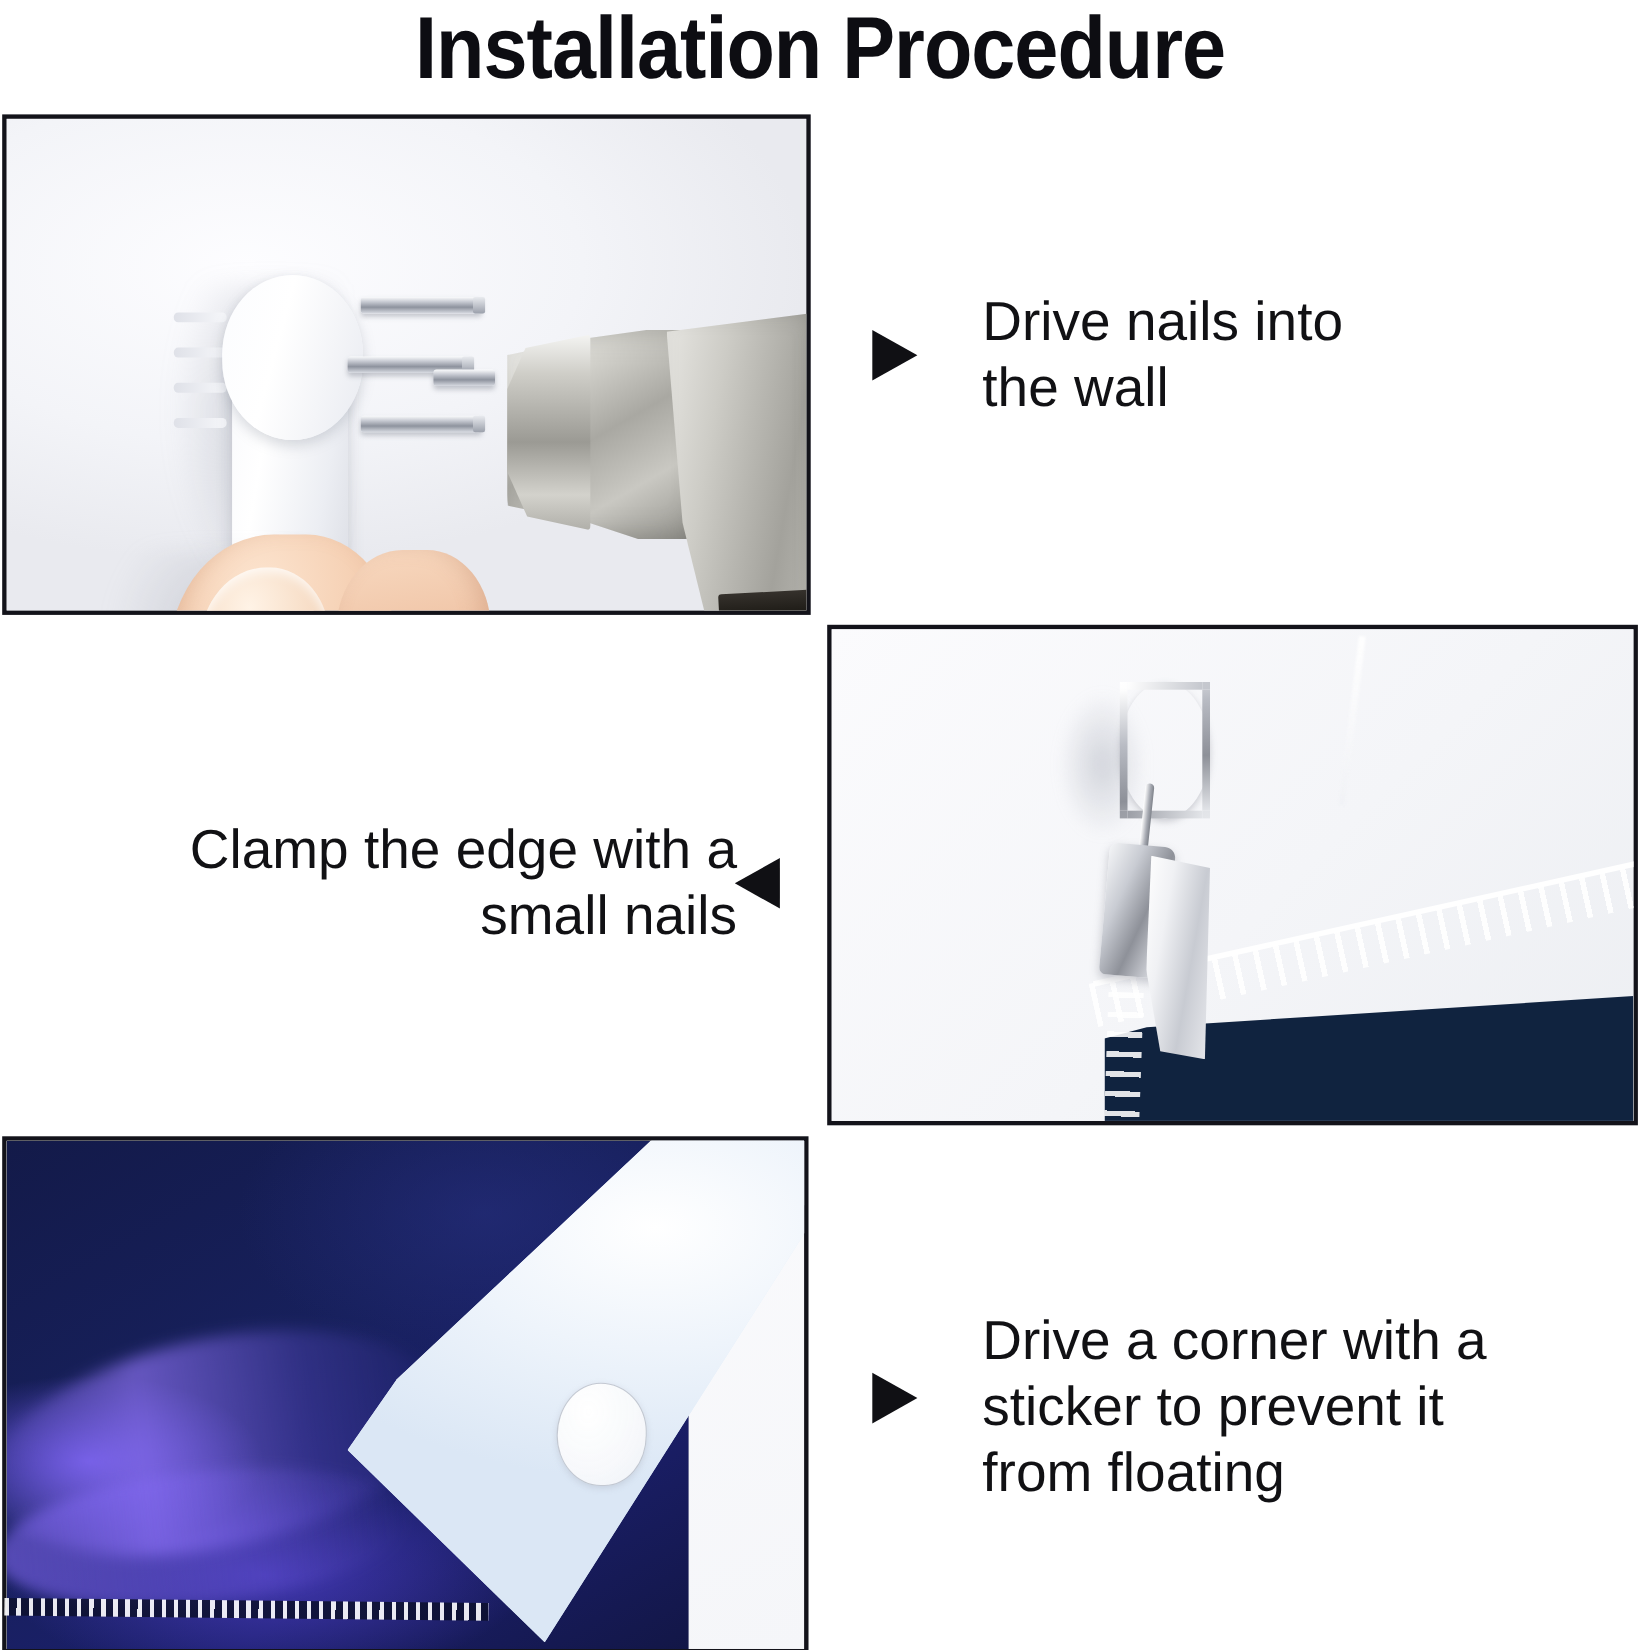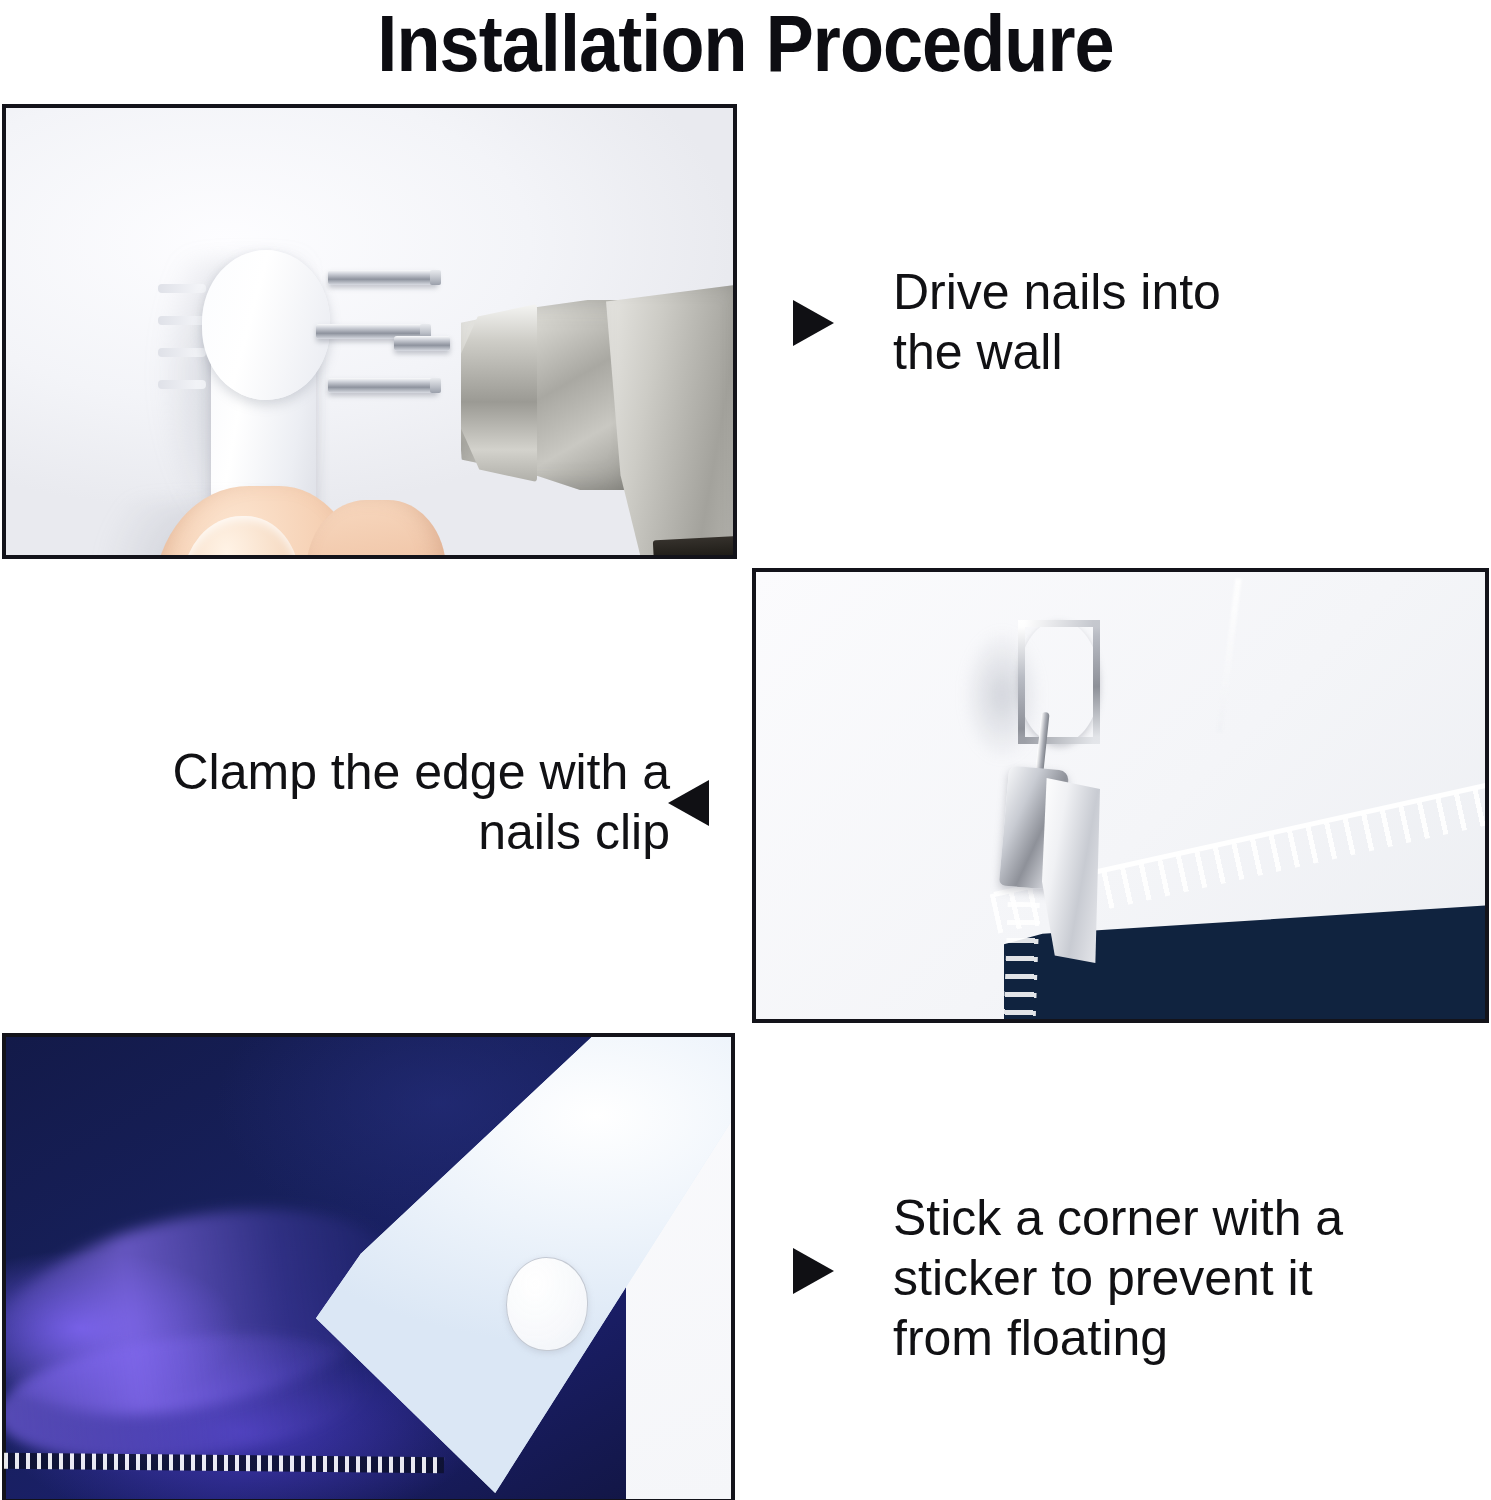--- a/index.html
+++ b/index.html
@@ -356,21 +356,21 @@
   </div>
 
   <div class="sticker"></div>
   <div class="stitch-bottom3"></div>
 
   <div class="tri" id="arrow-1"></div>
   <div class="caption" id="caption-1">Drive nails into
 the wall</div>
 
   <div class="caption" id="caption-2">Clamp the edge with a
-nails clip</div>
+small nails</div>
   <div class="tri" id="arrow-2"></div>
 
   <div class="tri" id="arrow-3"></div>
-  <div class="caption" id="caption-3">Stick a corner with a
+  <div class="caption" id="caption-3">Drive a corner with a
 sticker to prevent it
 from floating</div>
 
 </div>
 
 </body></html>

